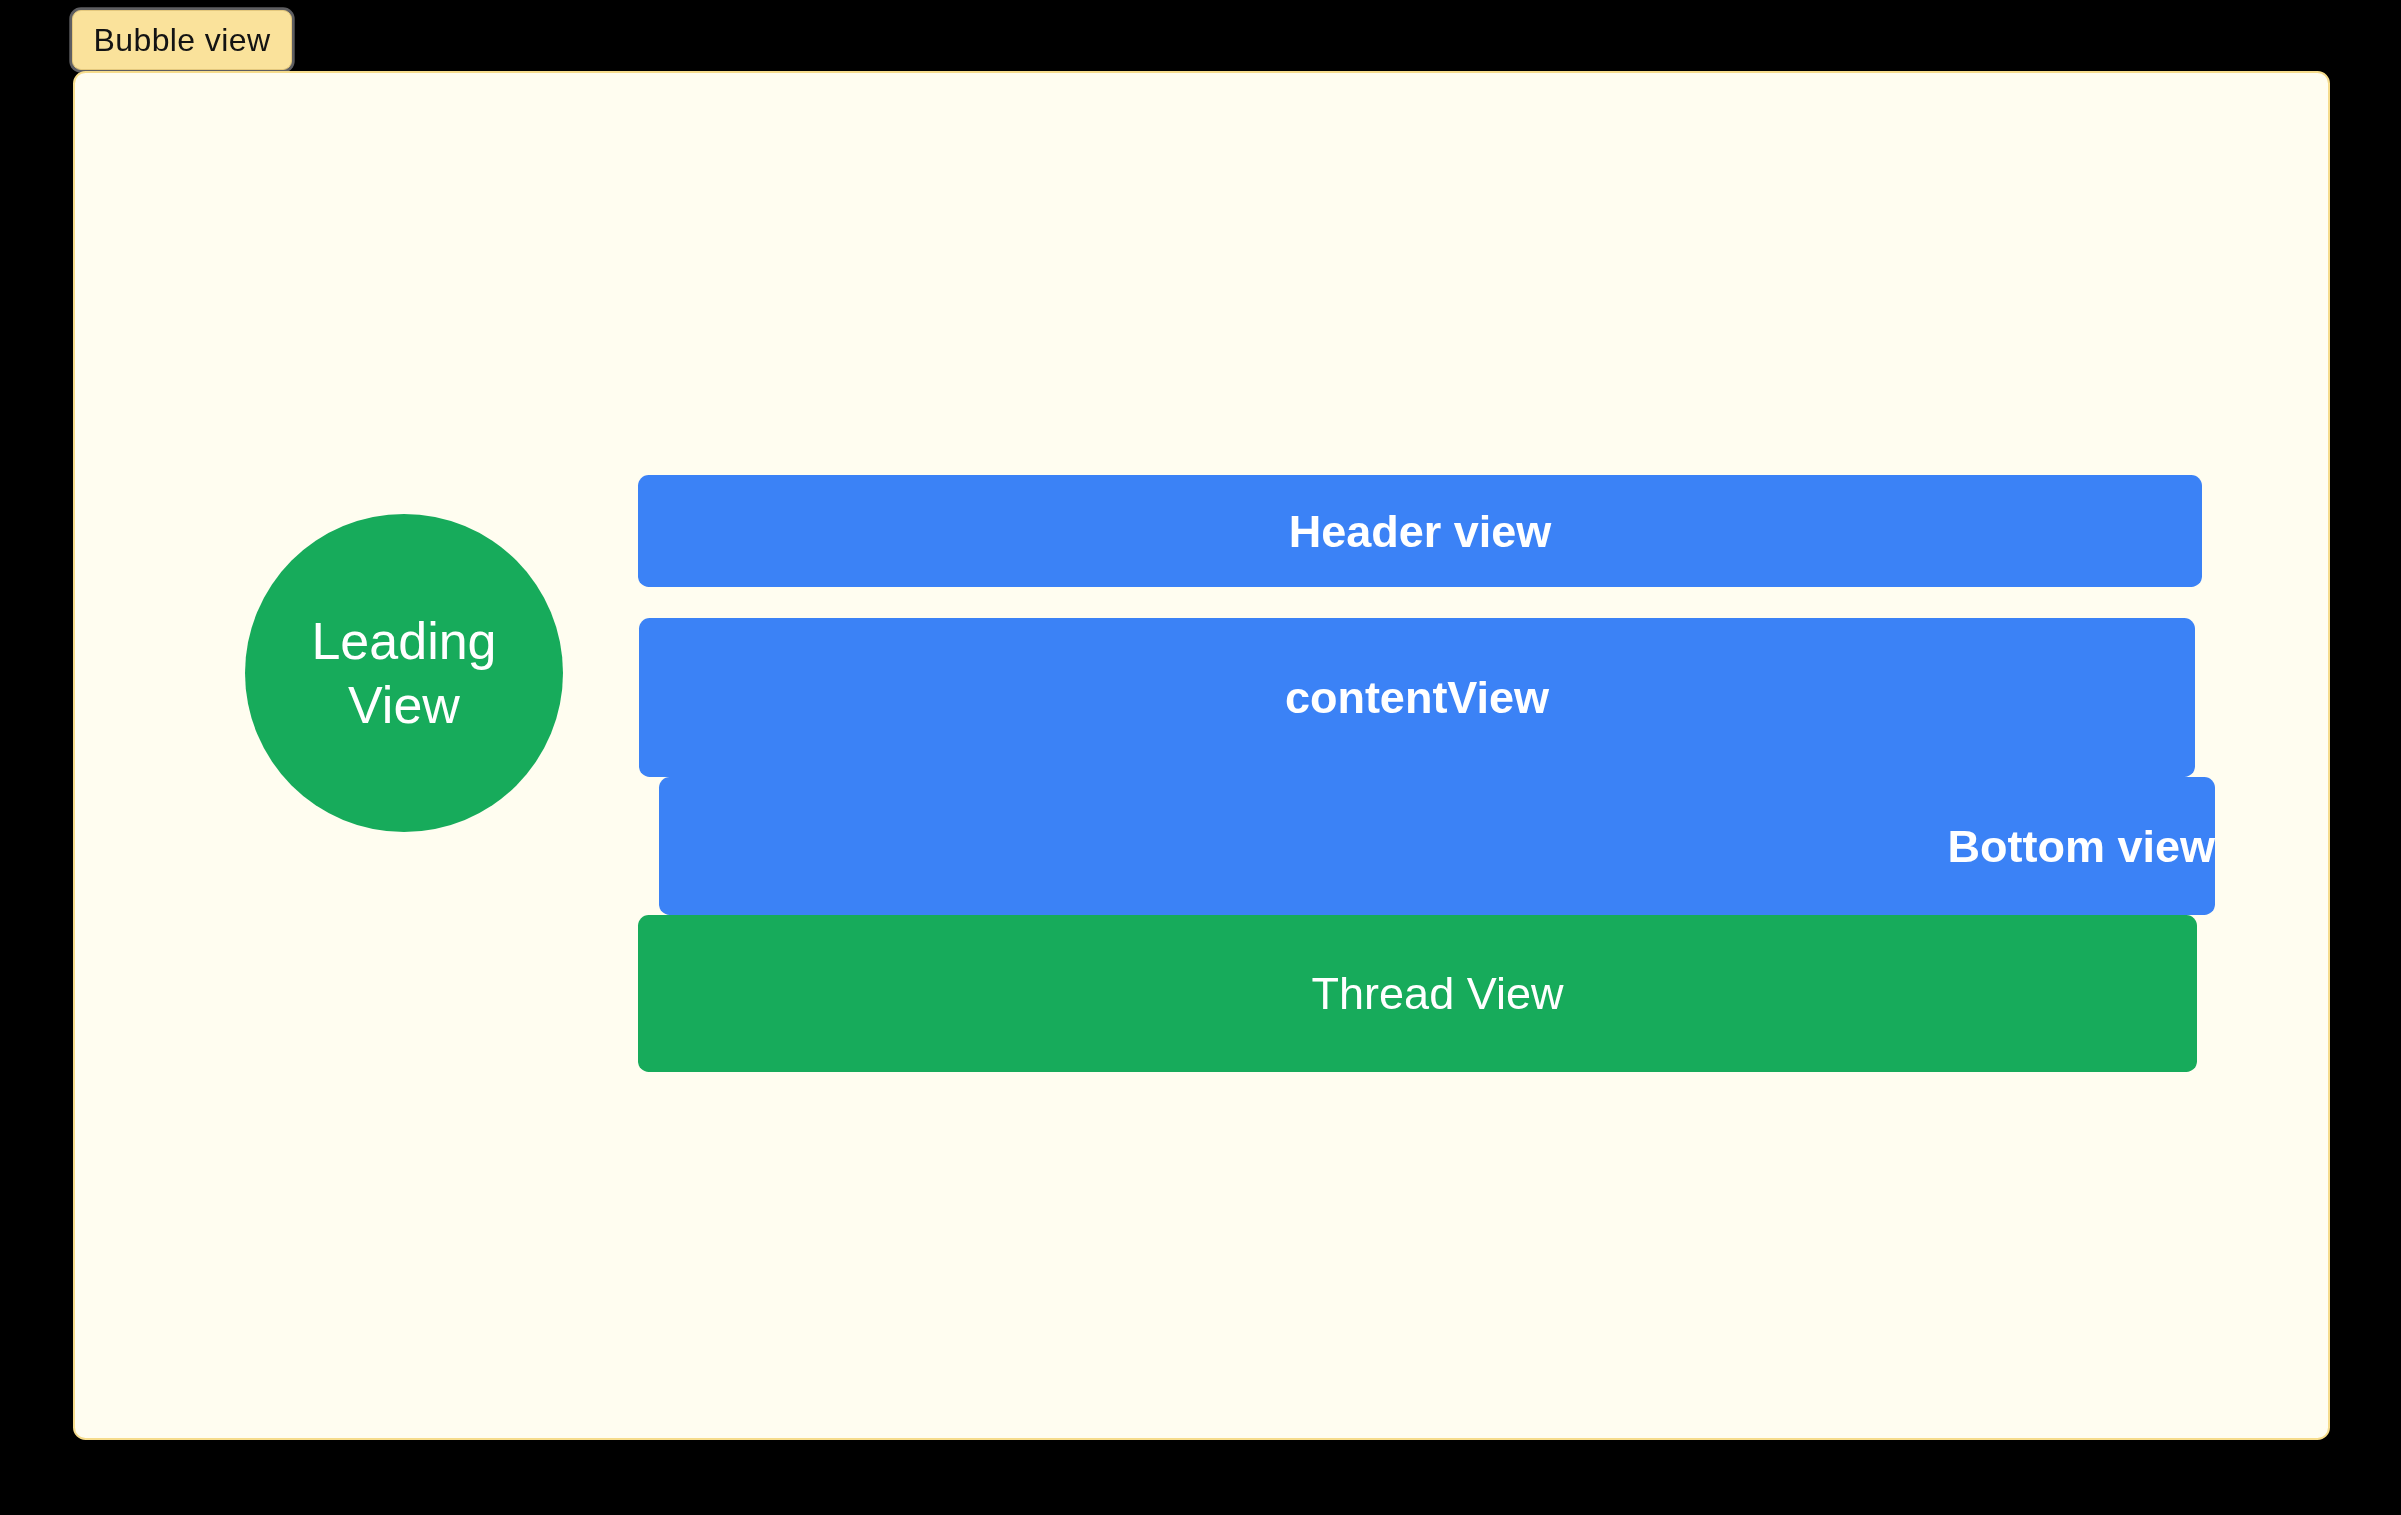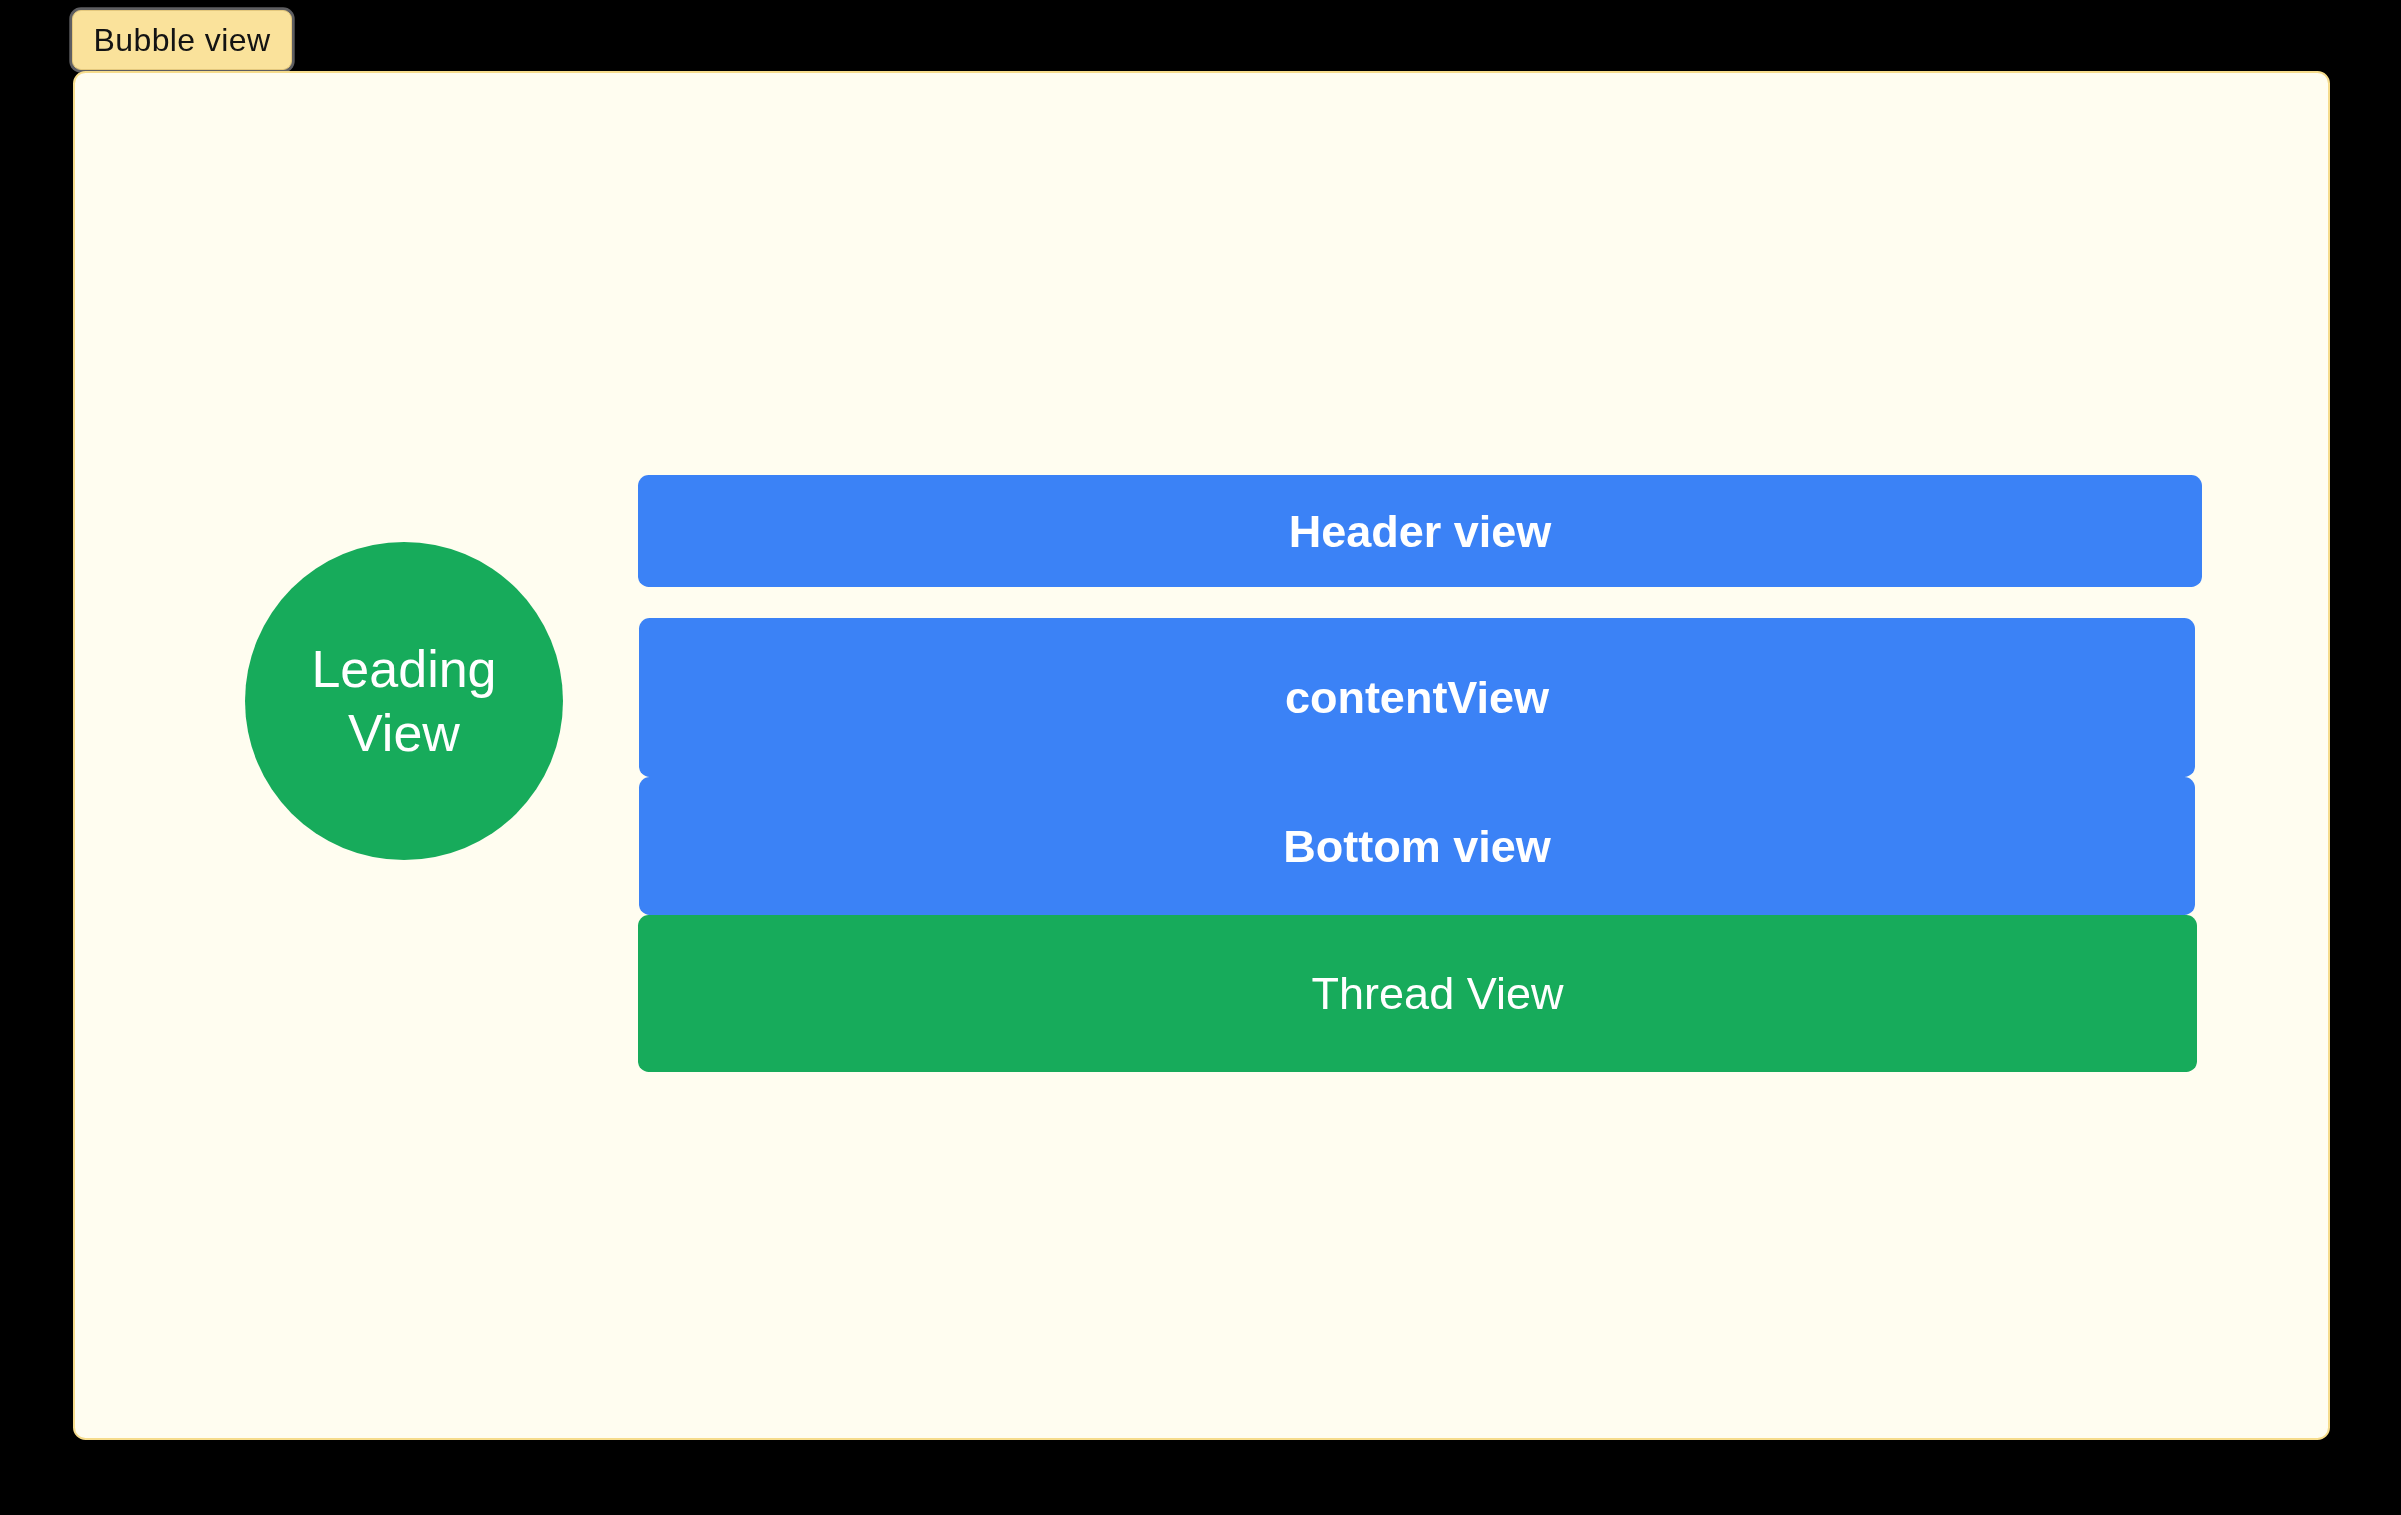--- a/index.html
+++ b/index.html
@@ -48,21 +48,21 @@
     height: 1369px;
     box-sizing: border-box;
     background: #FFFDF0;
     border: 2.7px solid #F6DC8C;
     border-radius: 12.5px;
   }
   
   .leading-circle {
     position: absolute;
     left: 170px;
-    top: 469px;
+    top: 441px;
     width: 318px;
     height: 318px;
     border-radius: 50%;
     background: #17AB5B;
     display: flex;
     flex-direction: column;
     align-items: center;
     justify-content: center;
     text-align: center;
   }
@@ -85,21 +85,21 @@
     color: #FFFFFF;
     font-size: 45px;
     line-height: 1;
     white-space: nowrap;
   }
   .blue  { background: #3b82f6; font-weight: bold; }
   .green { background: #17AB5B; padding-left: 40px; }
 
   .header-block  { left: 563px; top: 402px;  width: 1564px; height: 112px; }
   .content-block { left: 564px; top: 545px;  width: 1556px; height: 159px; }
-  .bottom-block  { left: 564px; top: 704px;  width: 1556px; height: 138px; }
+  .bottom-block  { left: 584px; top: 704px;  width: 1556px; height: 138px; justify-content: flex-end; }
   .thread-block  { left: 563px; top: 842px;  width: 1559px; height: 157px; }
   .footer-block  { left: 563px; top: 1001px; width: 1555px; height: 140px; }
 </style>
 </head>
 <body>
 
 <div id="stage">
 
   <div class="bubble-tab">
     <span class="tab-label">Bubble view</span>

